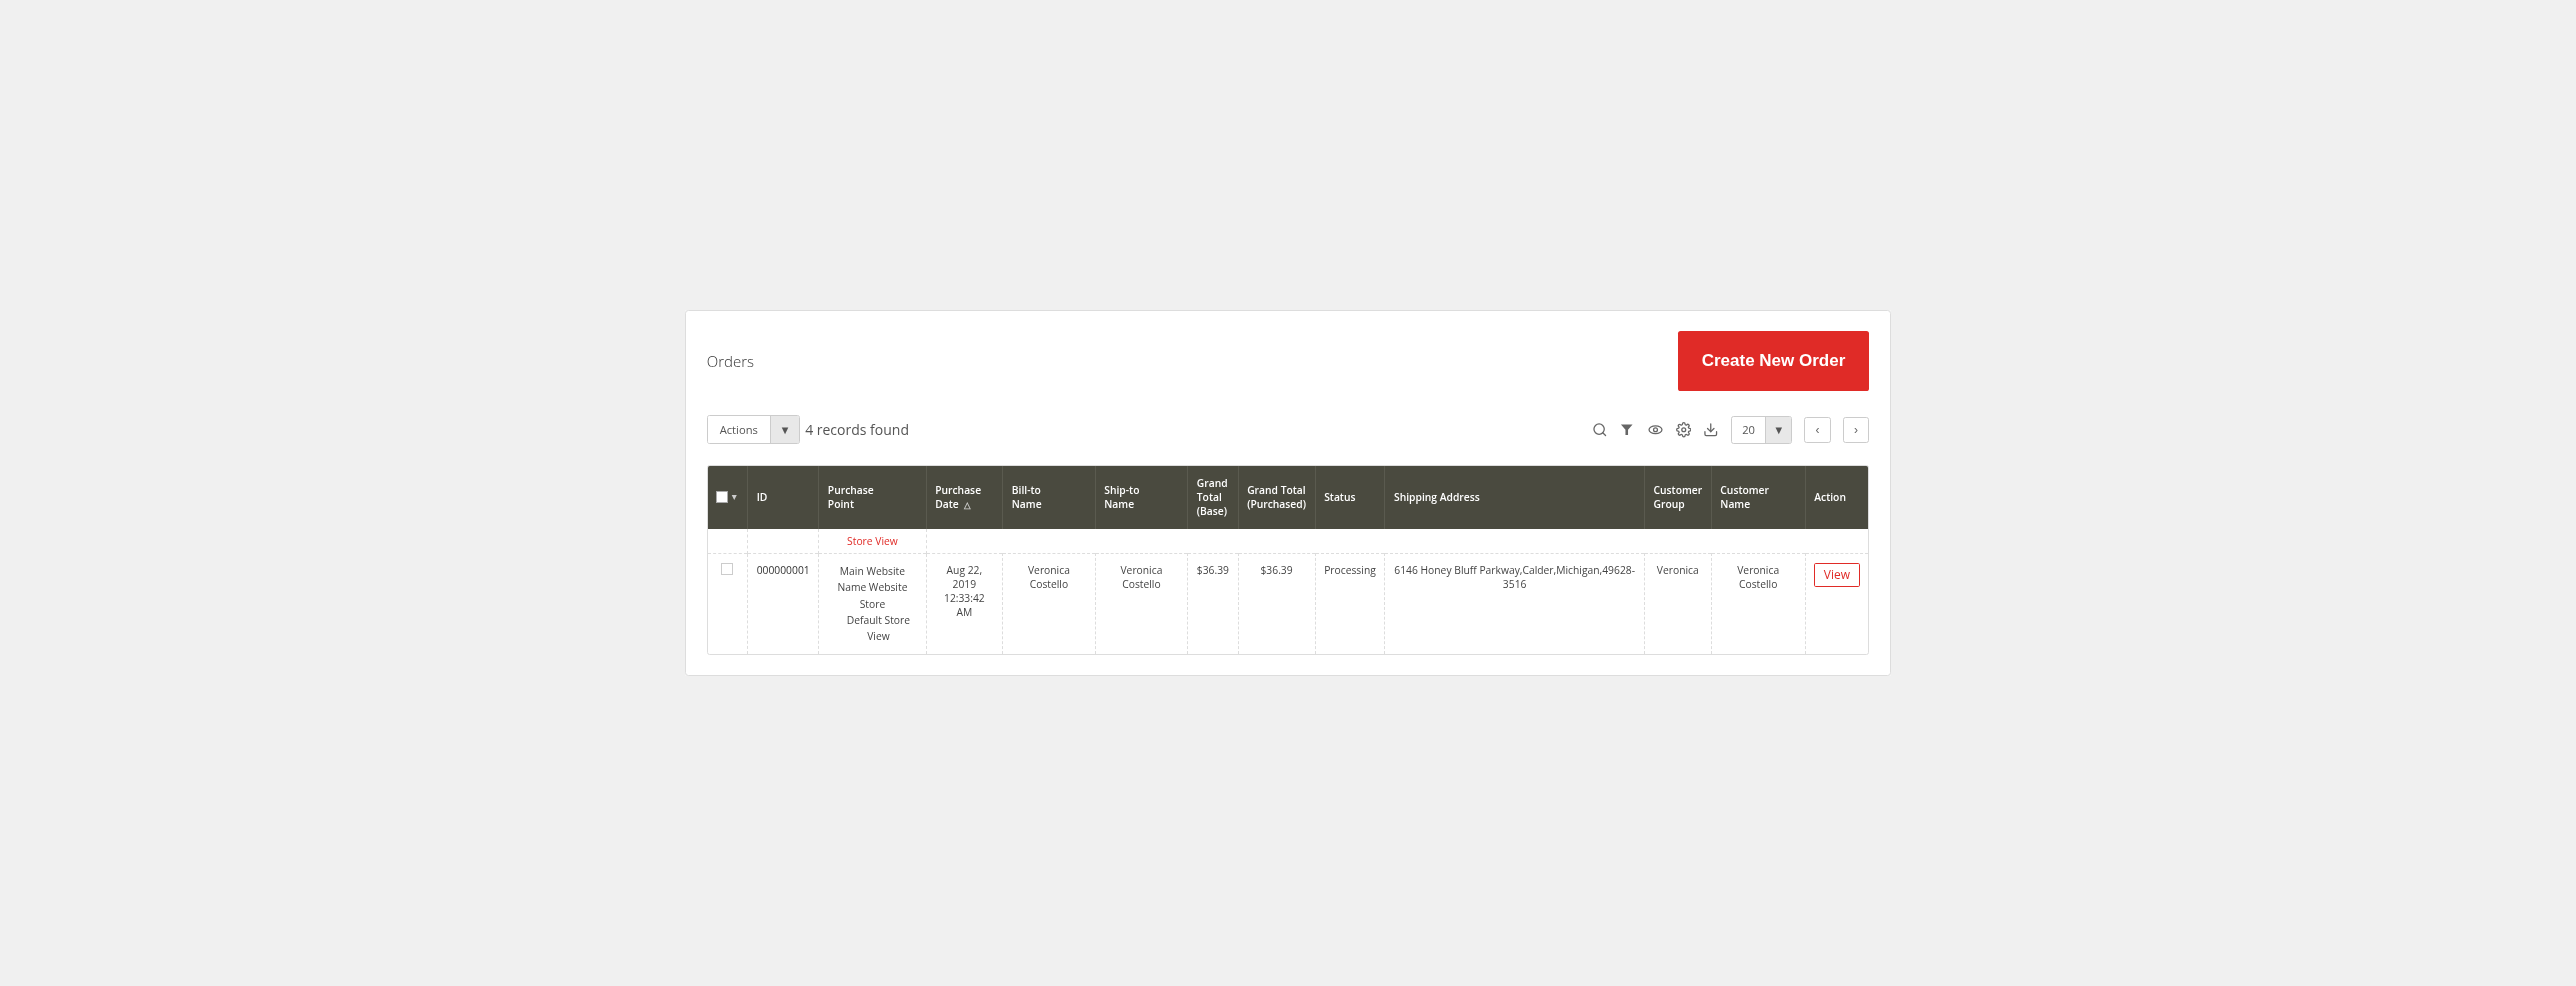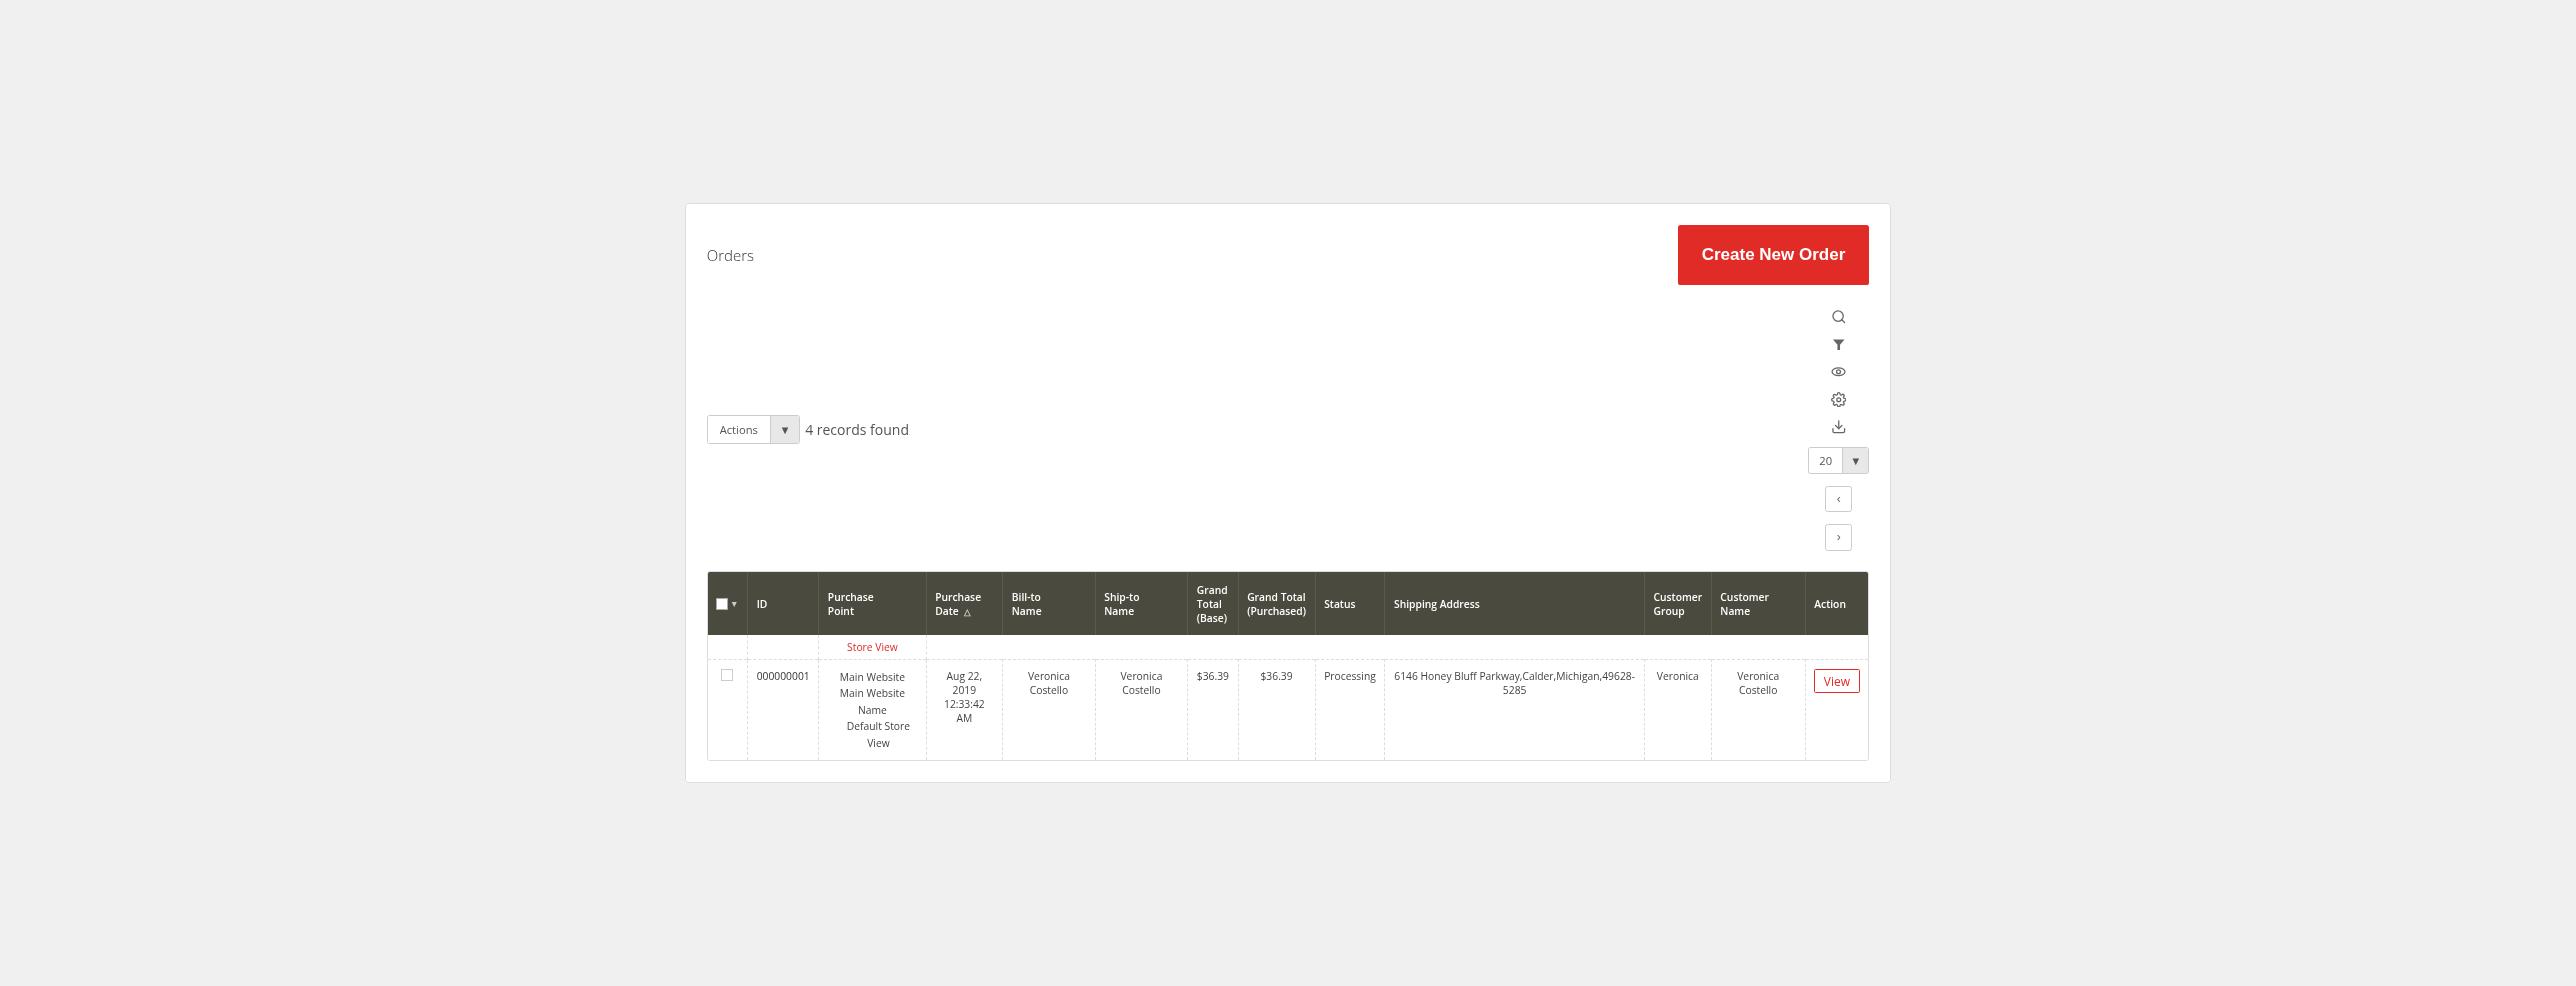--- a/index.html
+++ b/index.html
@@ -84,21 +84,20 @@
       color: #555;
     }
     .records-count {
       font-size: 14px;
       color: #555;
     }
     .toolbar-right {
       display: flex;
       align-items: center;
       gap: 12px;
-      flex-direction: column;
     }
     .toolbar-icon {
       color: #666;
       font-size: 14.6px;
       cursor: pointer;
       display: flex;
       align-items: center;
     }
     .per-page-select {
       display: flex;
@@ -324,31 +323,31 @@
           <tr>
             <td class="td-checkbox">
               <span class="row-checkbox"></span>
             </td>
             <td>
               <span class="order-id">000000001</span>
             </td>
             <td>
               <div class="purchase-point-list">
                 <div>Main Website</div>
-                <div>Main Website Name</div>
+                <div>Name Website Store</div>
                 <div style="padding-left:12px;">Default Store View</div>
               </div>
             </td>
             <td>Aug 22, 2019<br>12:33:42 AM</td>
             <td>Veronica Costello</td>
             <td>Veronica Costello</td>
             <td>$36.39</td>
             <td>$36.39</td>
             <td>Processing</td>
-            <td>6146 Honey Bluff Parkway,Calder,Michigan,49628-5285</td>
+            <td>6146 Honey Bluff Parkway,Calder,Michigan,49628-3516</td>
             <td>Veronica</td>
             <td>Veronica Costello</td>
             <td>
               <span class="view-link">View</span>
             </td>
           </tr>
         </tbody>
       </table>
     </div>
 

